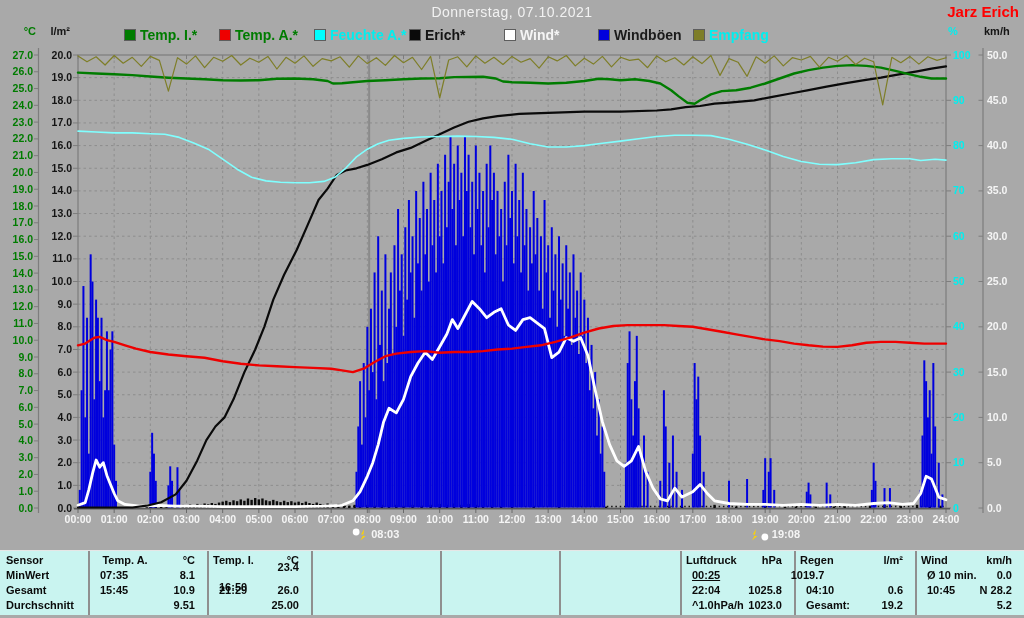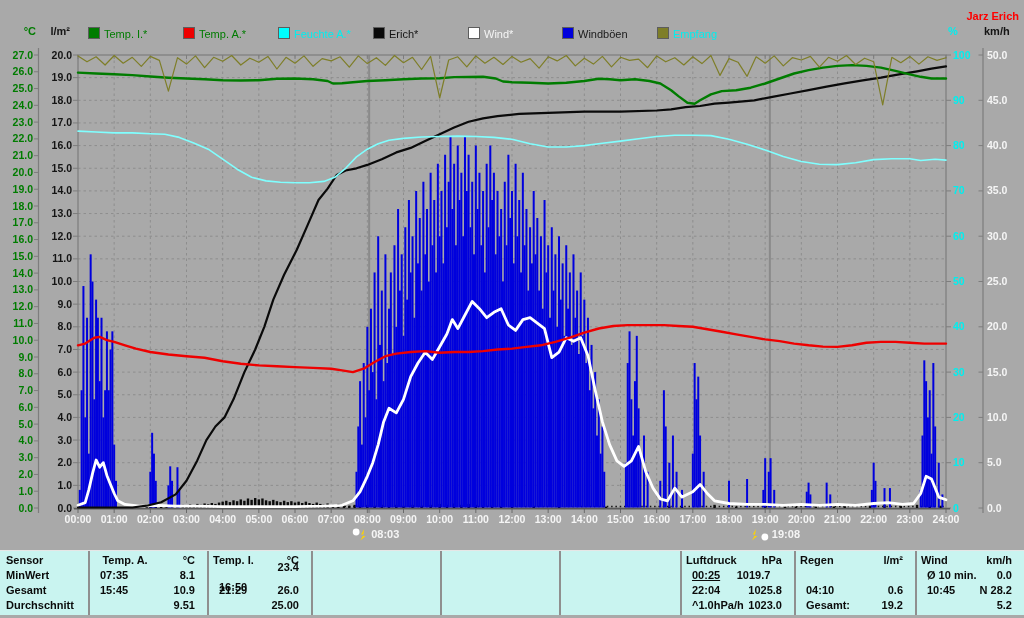--- a/index.html
+++ b/index.html
@@ -1,40 +1,41 @@
 <!DOCTYPE html>
 <html><head>
 <meta charset="utf-8">
 <style>
   html,body{margin:0;padding:0;background:#a9a9a9;}
   .screen{position:relative;width:1024px;height:618px;background:#a9a9a9;
           font-family:"Liberation Sans",sans-serif;overflow:hidden;}
   .title{position:absolute;top:4px;left:0;width:1024px;text-align:center;
          color:#f2f2f2;font-size:14px;letter-spacing:.5px;}
-  .station{position:absolute;top:3px;right:5px;color:#ff0000;font-size:11px;font-weight:bold;margin-top:7px;}
+  .station{position:absolute;top:3px;right:5px;color:#ff0000;font-size:15px;font-weight:bold;}
   .unit{position:absolute;top:25px;font-size:11px;font-weight:bold;}
   #unit-c{left:12px;width:24px;text-align:right;color:#007c00;}
   #unit-lm{left:42px;width:28px;text-align:right;color:#141414;}
   #unit-pct{left:948px;color:#00efef;}
   #unit-kmh{left:984px;color:#141414;}
-  .legend-item{position:absolute;top:27px;height:13px;font-size:11px;font-weight:normal;white-space:nowrap;}
+  .legend-item{position:absolute;top:27px;height:13px;font-size:14px;font-weight:bold;white-space:nowrap;margin-left:36px;}
   .legend-item .sw{display:inline-block;width:10px;height:10px;border:1px solid #5d5d5d;
                    vertical-align:-1px;margin-right:4px;}
   svg{position:absolute;left:0;top:0;}
   svg text{font-family:"Liberation Sans",sans-serif;font-weight:bold;}
   .table-wrap{position:absolute;left:0;top:550px;width:1024px;height:64px;background:#c9f4f0;
               border-top:1px solid #e6e6e6;font-size:11px;font-weight:bold;color:#0a0a0a;}
   .tdiv{position:absolute;top:0;width:2px;height:64px;background:#8f8f8f;}
   .tcell{position:absolute;height:14px;line-height:14px;white-space:nowrap;overflow:hidden;}
   .tl{text-align:left;} .tr{text-align:right;}
 </style>
 </head>
 <body>
 
 <div class="screen">
+  <div class="title">Donnerstag, 07.10.2021</div>
   <div class="station">Jarz Erich</div>
 
   <div class="unit" id="unit-c">°C</div>
   <div class="unit" id="unit-lm">l/m²</div>
   <div class="unit" id="unit-pct">%</div>
   <div class="unit" id="unit-kmh">km/h</div>
 
   <div id="legend">
       <div class="legend-item" style="left: 88px;"><span class="sw" style="background: rgb(0, 124, 0);"></span><span style="color: rgb(0, 124, 0);">Temp. I.*</span></div>
       <div class="legend-item" style="left: 183px;"><span class="sw" style="background: rgb(238, 0, 0);"></span><span style="color: rgb(0, 124, 0);">Temp. A.*</span></div>
@@ -665,21 +666,21 @@
       <div class="tcell tl" style="left: 213px; top: 2px; width: 53.9px;">Temp. I.</div>
       <div class="tcell tr" style="left: 258px; top: 2px; width: 41px;">°C</div>
       <div class="tcell tl" style="left: 219px; top: 29px; width: 49px;">16:50</div>
       <div class="tcell tr" style="left: 253.1px; top: 9px; width: 45.9px;">23.4</div>
       <div class="tcell tl" style="left: 219px; top: 32px; width: 49px;">21:29</div>
       <div class="tcell tr" style="left: 253.1px; top: 32px; width: 45.9px;">26.0</div>
       <div class="tcell tr" style="left: 253.1px; top: 47px; width: 45.9px;">25.00</div>
       <div class="tcell tl" style="left: 686px; top: 2px; width: 59.4px;">Luftdruck</div>
       <div class="tcell tr" style="left: 736px; top: 2px; width: 46px;">hPa</div>
       <div class="tcell tl" style="left: 692px; top: 17px; width: 54px; text-decoration: underline;">00:25</div>
-      <div class="tcell tr" style="left: 719px; top: 17px; width: 51.4px;">1019.7</div>
+      <div class="tcell tr" style="left: 773px; top: 17px; width: 51.4px;">1019.7</div>
       <div class="tcell tl" style="left: 692px; top: 32px; width: 54px;">22:04</div>
       <div class="tcell tr" style="left: 730.6px; top: 32px; width: 51.4px;">1025.8</div>
       <div class="tcell tl" style="left: 692px; top: 47px; width: 54px;">^1.0hPa/h</div>
       <div class="tcell tr" style="left: 730.6px; top: 47px; width: 51.4px;">1023.0</div>
       <div class="tcell tl" style="left: 800px; top: 2px; width: 63.25px;">Regen</div>
       <div class="tcell tr" style="left: 853.5px; top: 2px; width: 49.5px;">l/m²</div>
       <div class="tcell tl" style="left: 806px; top: 32px; width: 57.5px;">04:10</div>
       <div class="tcell tr" style="left: 847.75px; top: 32px; width: 55.25px;">0.6</div>
       <div class="tcell tl" style="left: 806px; top: 47px; width: 57.5px;">Gesamt:</div>
       <div class="tcell tr" style="left: 847.75px; top: 47px; width: 55.25px;">19.2</div>

